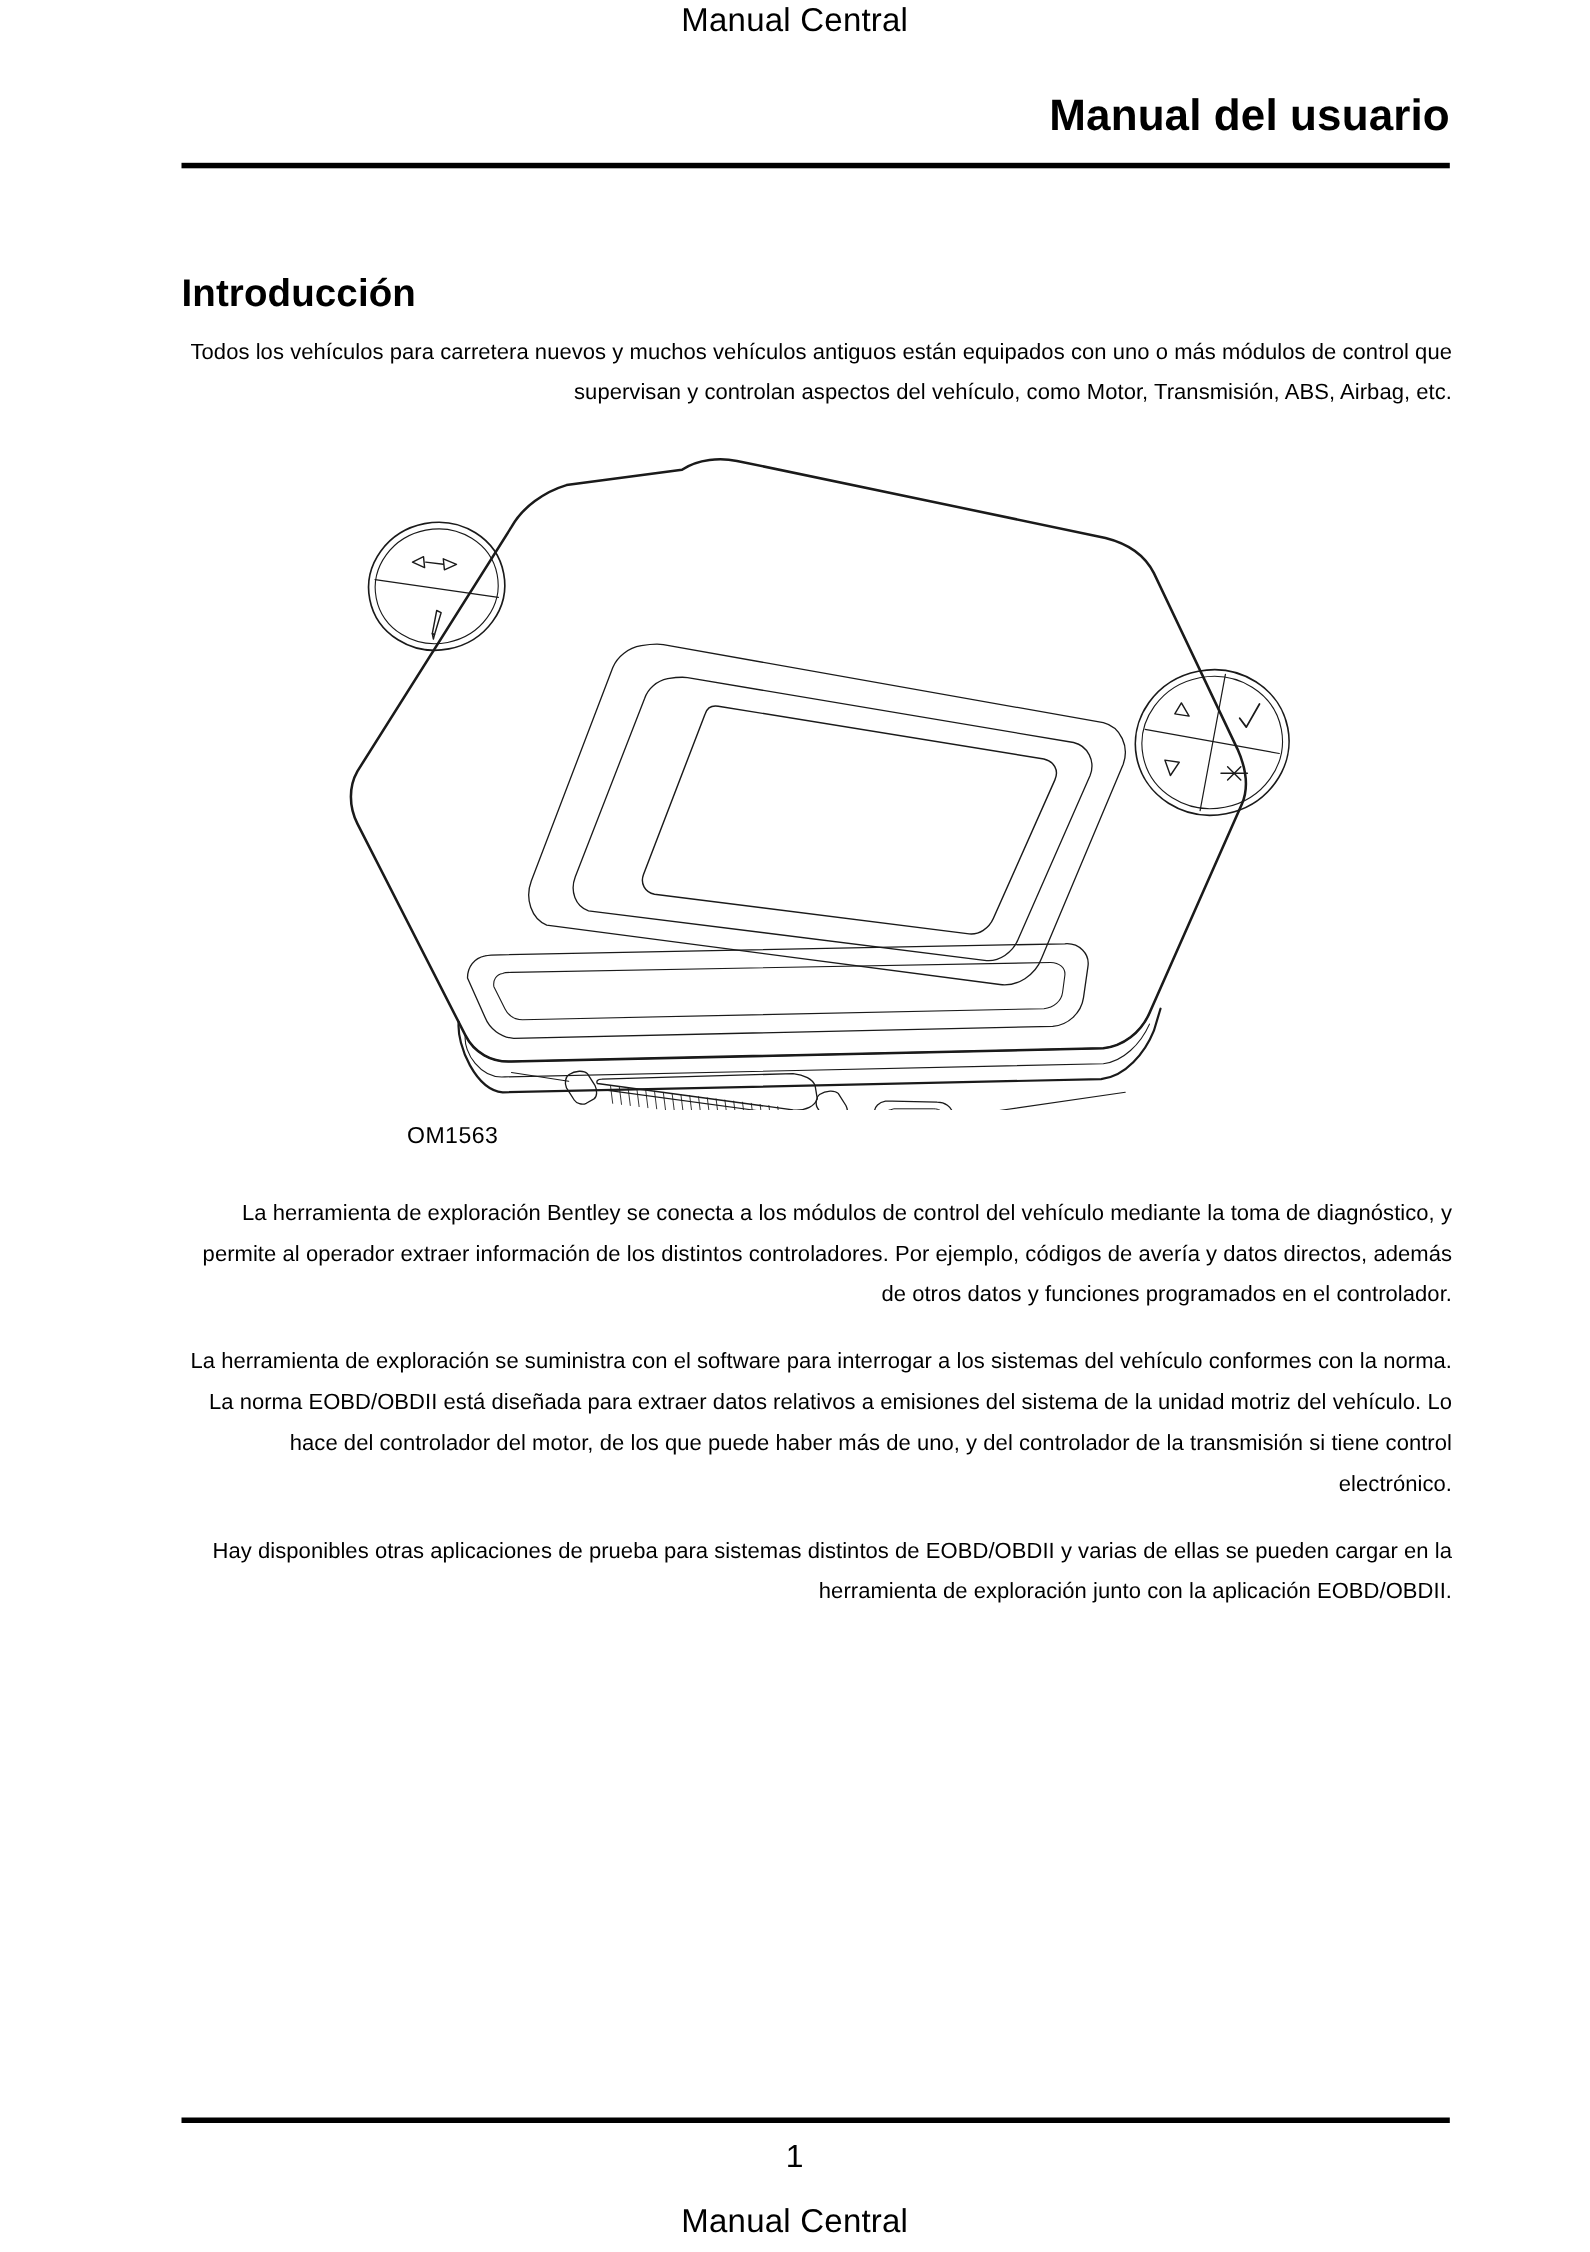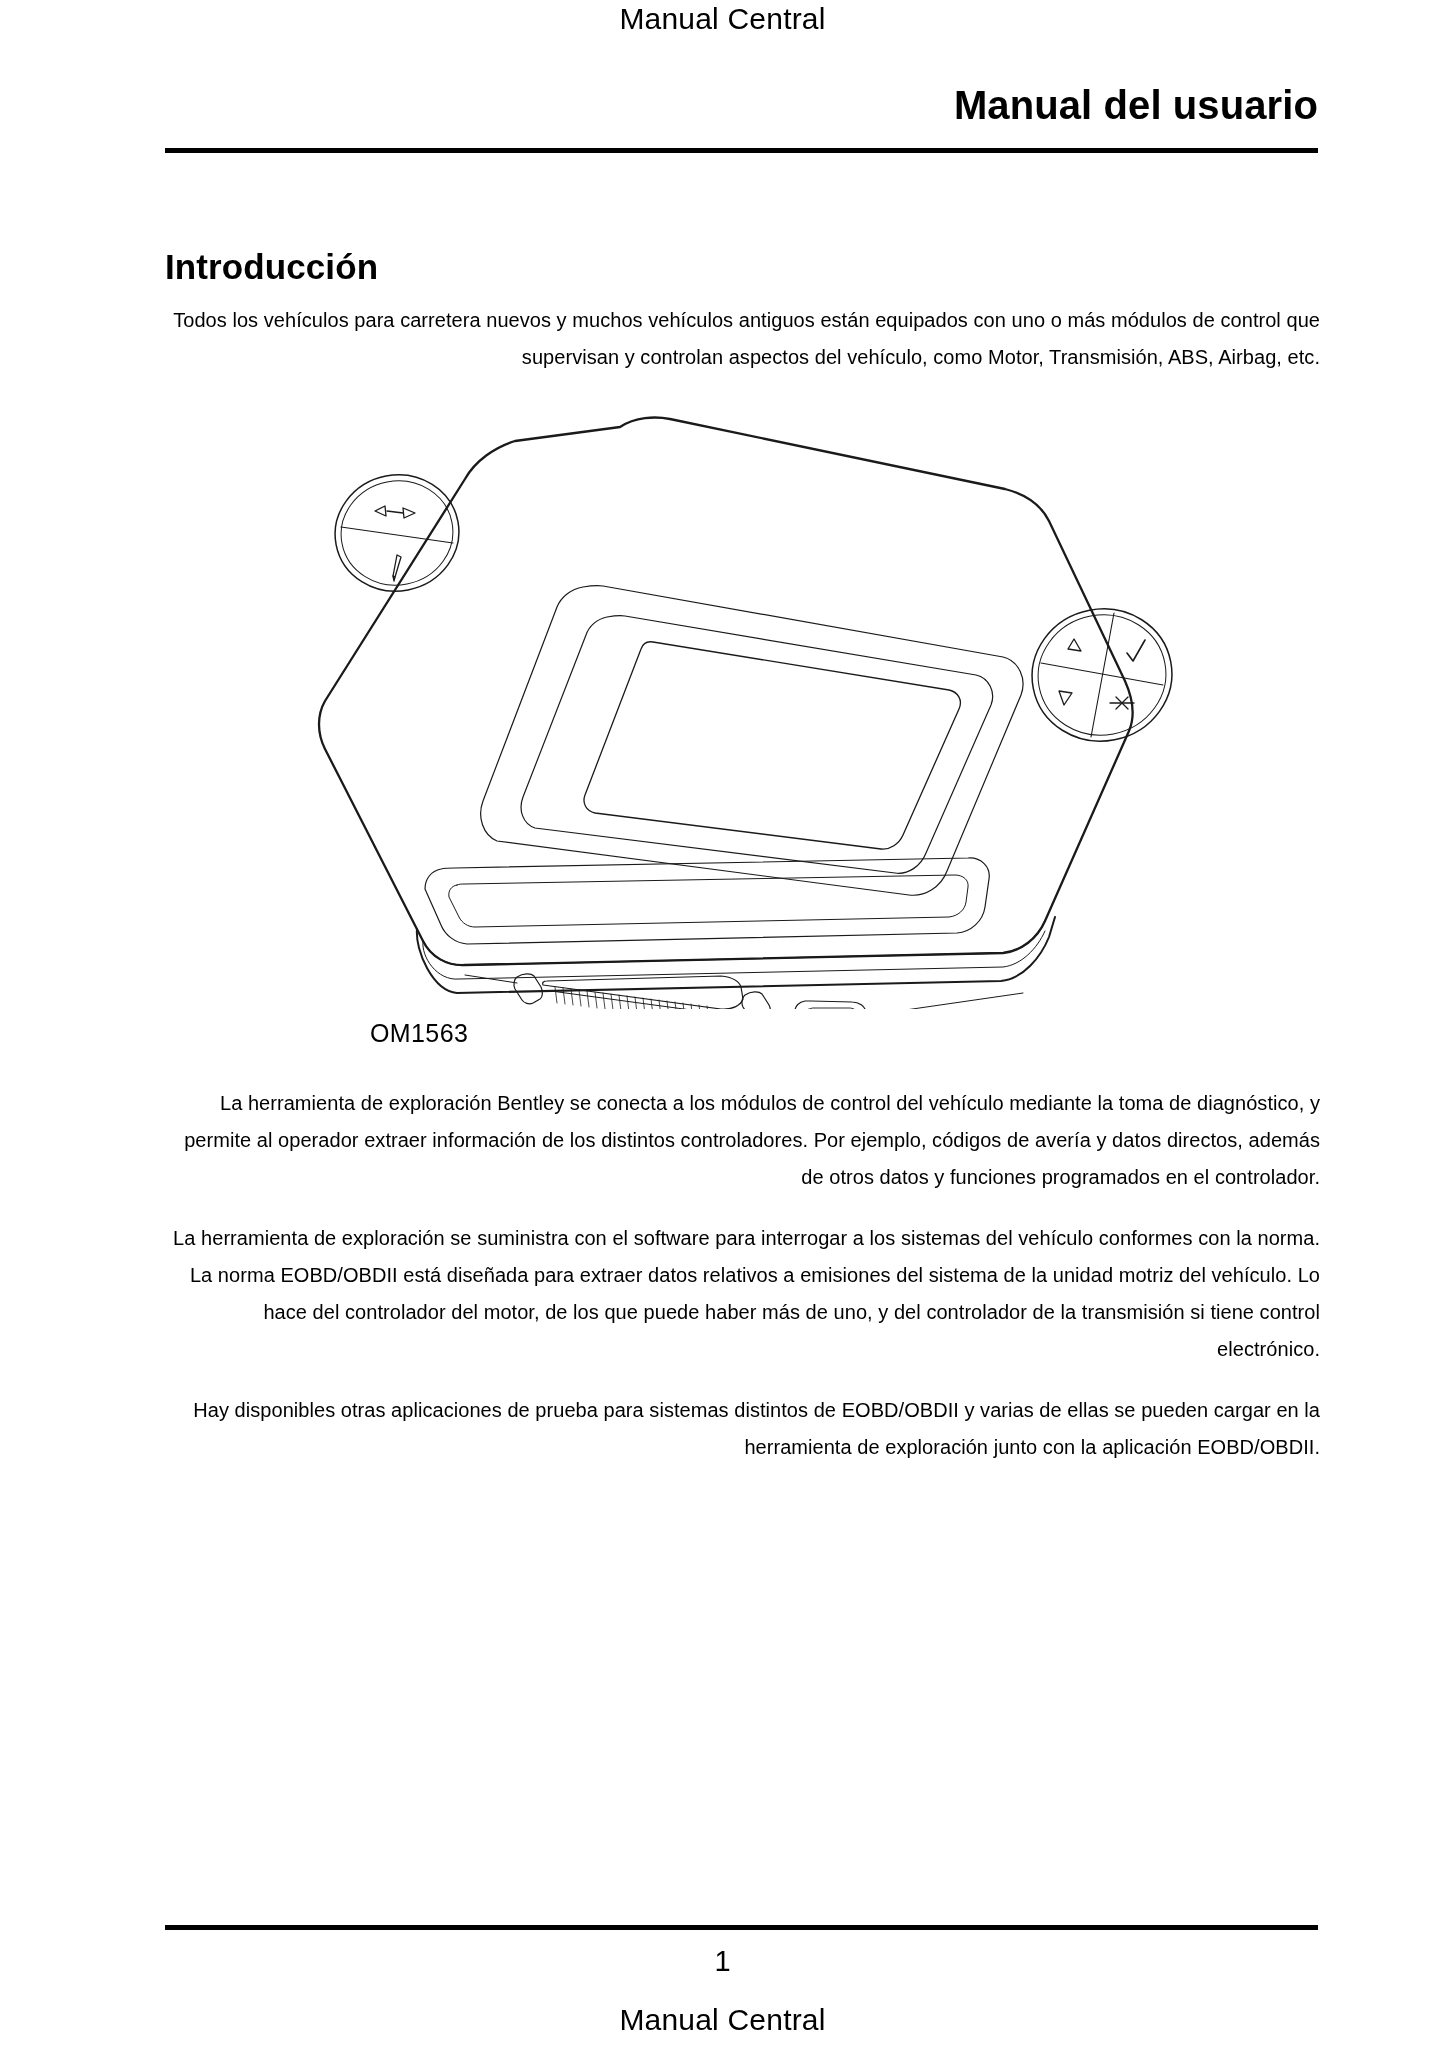--- a/index.html
+++ b/index.html
@@ -86,21 +86,21 @@
   }
   .figure svg {
     position: absolute;
     top: 0;
     left: 0;
   }
   .figure-caption {
     position: absolute;
     left: 205px;
     top: 612px;
-    font-size: 25px;
+    font-size: 21px;
     line-height: 24px;
     letter-spacing: 0.4px;
   }
 
   
   .rule-bottom {
     position: absolute;
     top: 1925px;
     left: 165px;
     width: 1153px;

